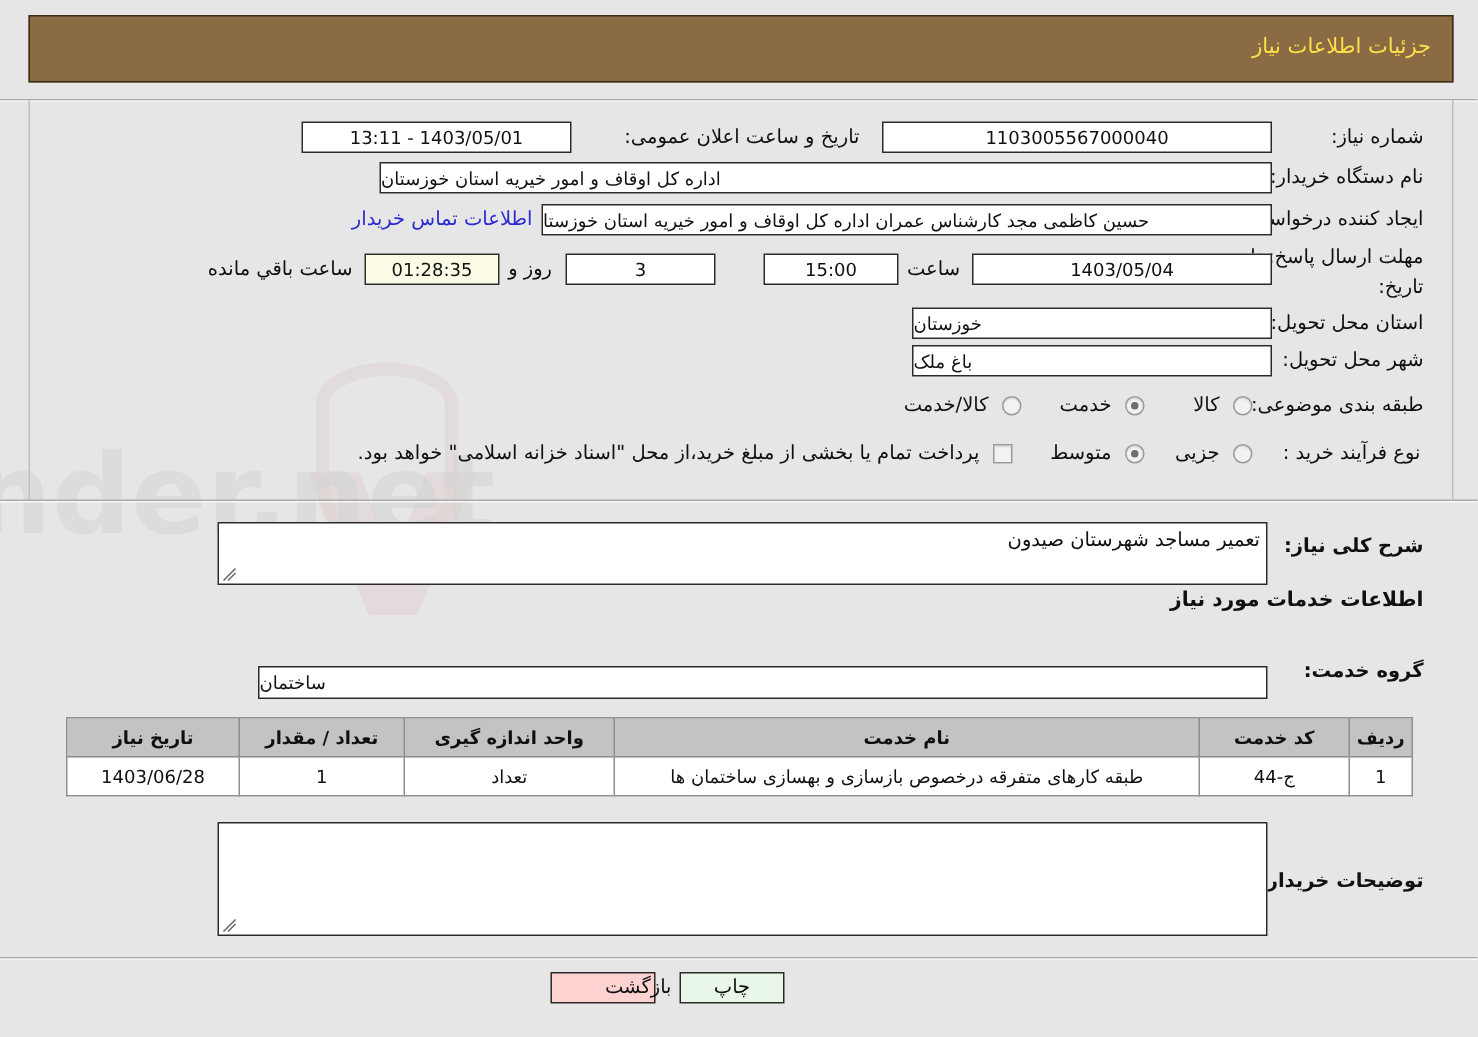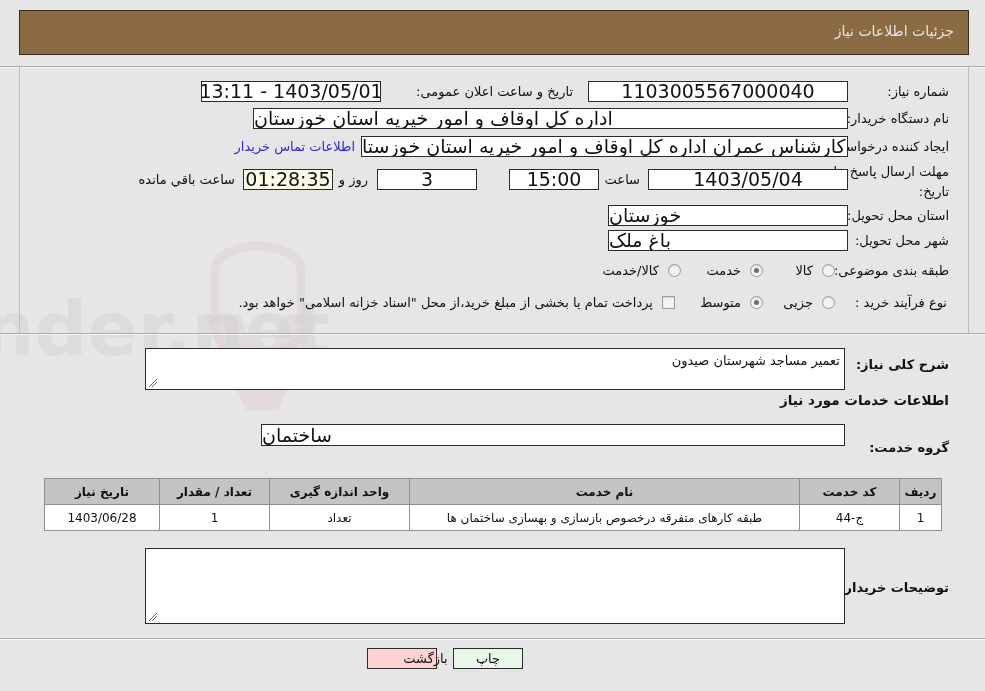--- a/index.html
+++ b/index.html
@@ -31,21 +31,21 @@
     position: absolute;
     left: 19px; top: 10px;
     width: 950px; height: 45px;
     background: #8b6b43;
     border: 1px solid #3a2d1c;
     z-index: 2;
   }
   #header-title {
     position: absolute;
     right: 14px; top: 12px;
-    color: #e5e5e5;
+    color: #fde047;
     font-size: 14px;
     letter-spacing: 0.2px;
   }
   .hrule {
     position: absolute;
     left: 0; width: 985px;
     border-top: 1px solid #aaaaaa;
     border-bottom: 1px solid #f6f6f6;
     height: 0;
     z-index: 1;
@@ -69,21 +69,21 @@
     color: #101010;
     white-space: nowrap;
     z-index: 3;
   }
 
   
   .fld {
     position: absolute;
     background: #ffffff;
     border: 1px solid #2b2b2b;
-    font-size: 19px;
+    font-size: 12px;
     color: #111111;
     line-height: 1;
     display: flex;
     align-items: center;
     overflow: hidden;
     white-space: nowrap;
     z-index: 3;
   }
   .fld.center { justify-content: center; }
   .fld.right  { justify-content: flex-end; padding-right: 3px; }
@@ -273,21 +273,21 @@
   <div class="tbox" style="right:140px; top:348px; width:700px; height:42px;">
     <span class="tval">تعمیر مساجد شهرستان صیدون</span>
     <svg class="grip" viewBox="0 0 10 10">
       <path d="M1 9 L9 1 M4 9 L9 4" stroke="#666" stroke-width="1" fill="none"></path>
     </svg>
   </div>
 
   <div class="sec-title" style="right:36px; top:392px;">اطلاعات خدمات مورد نیاز</div>
 
   <div class="lbl lbl-b" style="right:36px; top:440px;">گروه خدمت:</div>
-  <div class="fld right" style="right:140px; top:424px; width:584px; height:22px;">ساختمان</div>
+  <div class="fld right" style="right:140px; top:444px; width:673px; height:22px;">ساختمان</div>
 
   <table id="svc-table">
     <thead>
       <tr>
         <th style="width:42px;">ردیف</th>
         <th style="width:100px;">کد خدمت</th>
         <th>نام خدمت</th>
         <th style="width:140px;">واحد اندازه گیری</th>
         <th style="width:110px;">تعداد / مقدار</th>
         <th style="width:115px;">تاریخ نیاز</th>

